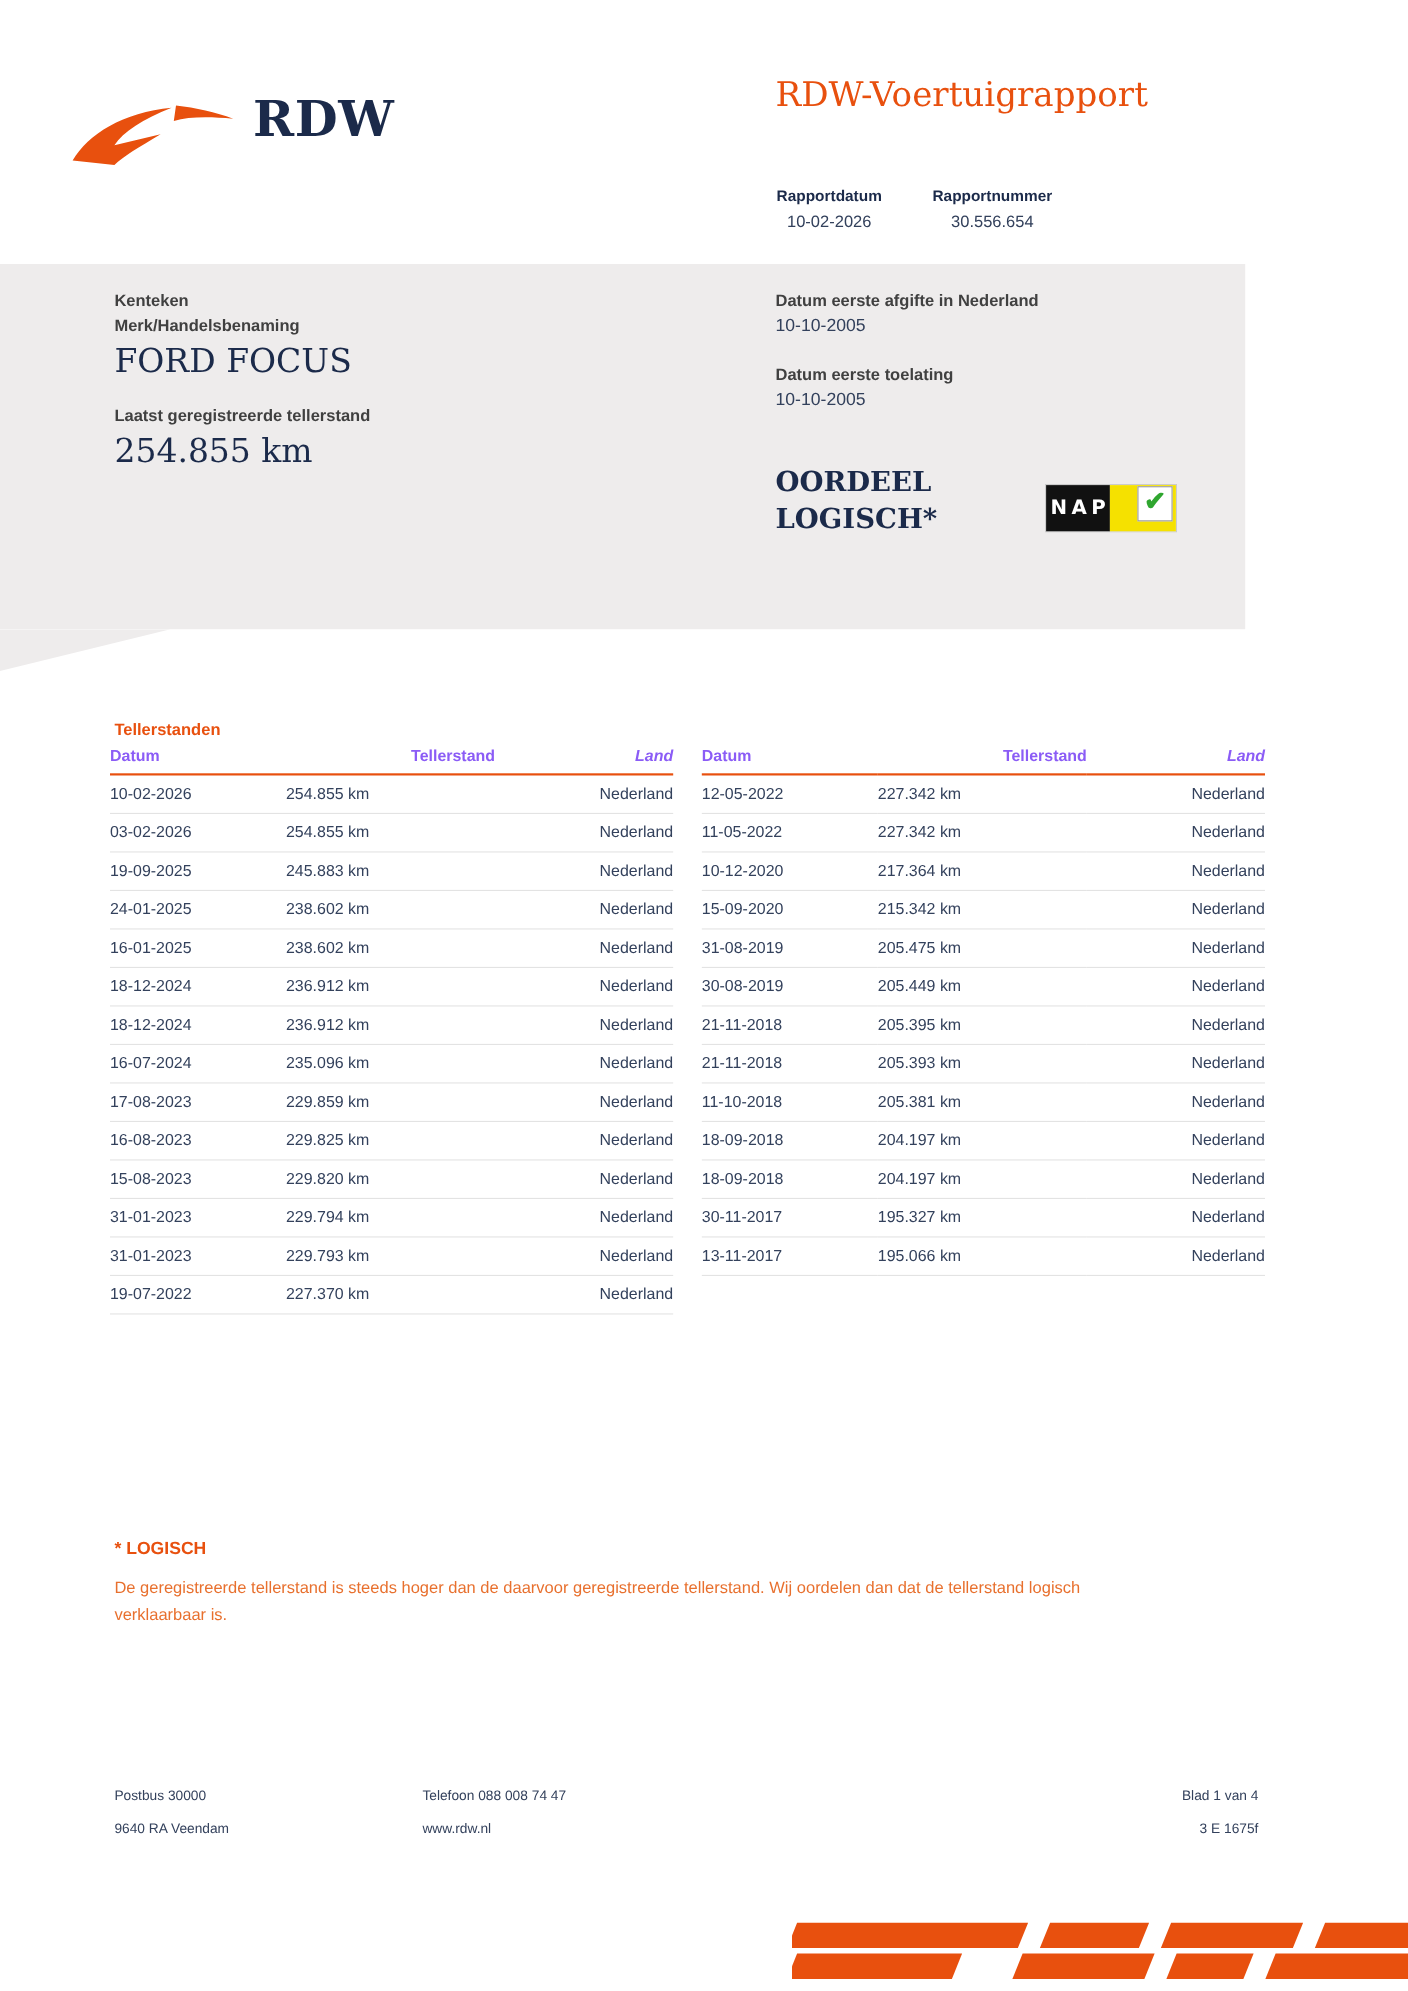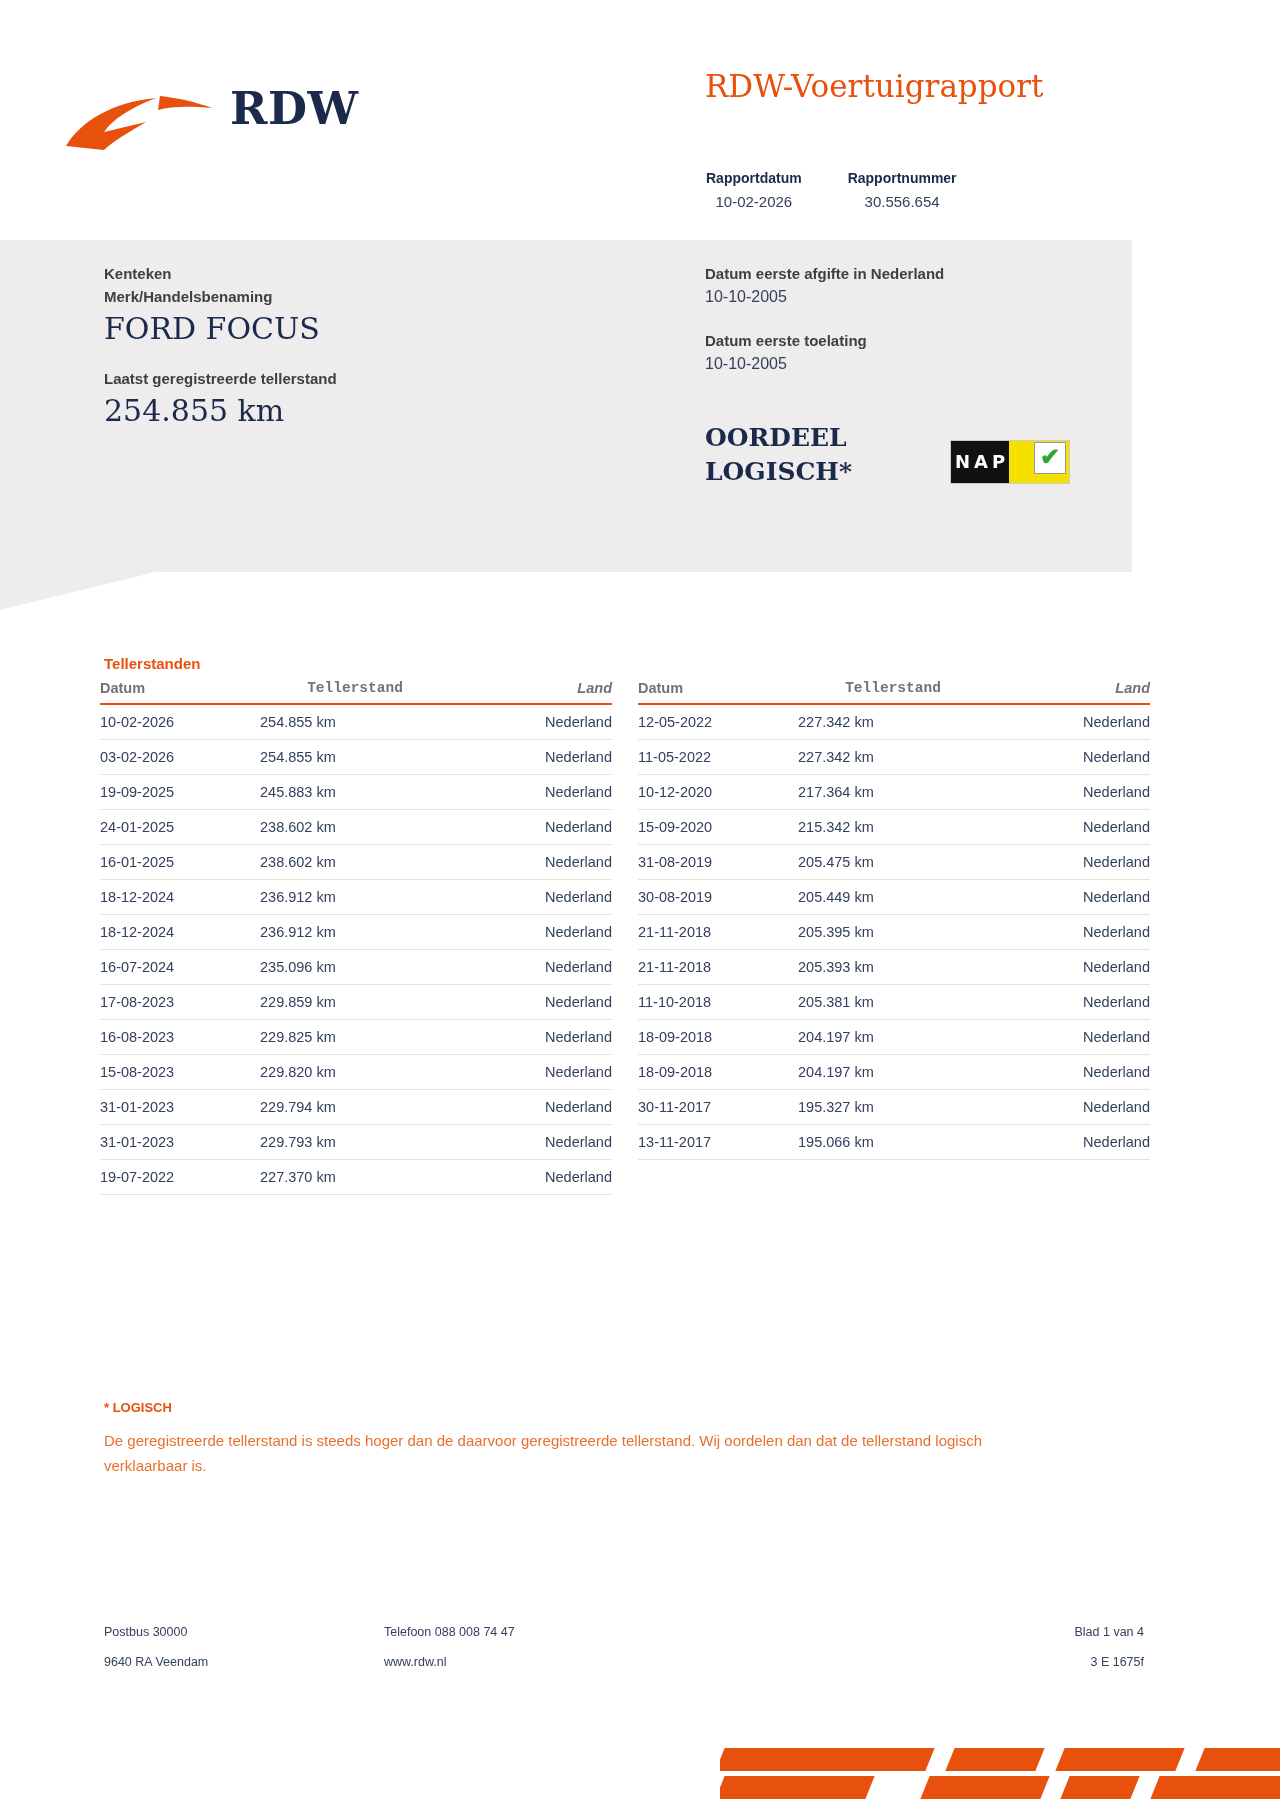--- a/index.html
+++ b/index.html
@@ -205,46 +205,46 @@
   .table-col.right { left: 638px;  width: 512px; }
   table.counters {
     width: 100%;
     border-collapse: collapse;
     font-size: 14.5px;
   }
   table.counters th {
     text-align: left;
     font-size: 14.5px;
     font-weight: bold;
-    color: #737373;
+    color: #8b5cf6;
     padding: 0 0 7px 0;
     border-bottom: 2px solid #e8500e;
   }
-  table.counters th.num { text-align: center; font-family: Liberation Mono, monospace; }
+  table.counters th.num { text-align: right; }
   table.counters th.land { text-align: right; font-style: italic; }
   table.counters td {
     padding: 9px 0 9px 0;
     border-bottom: 1px solid #e3e3e3;
     color: #33415c;
     white-space: nowrap;
   }
   table.counters td.land { text-align: right; }
   table.counters col.c-date { width: 160px; }
   table.counters col.c-val  { width: 190px; }
   table.counters col.c-land { width: auto; }
 
   
   .footnote {
     position: absolute;
     left: 104px;
     top: 1400px;
     width: 1010px;
   }
   .footnote-title {
-    font-size: 13px;
+    font-size: 16px;
     font-weight: bold;
     color: #e8500e;
     margin-bottom: 14px;
   }
   .footnote-body {
     font-size: 15px;
     color: #e8702e;
     line-height: 1.65;
     max-width: 960px;
   }

